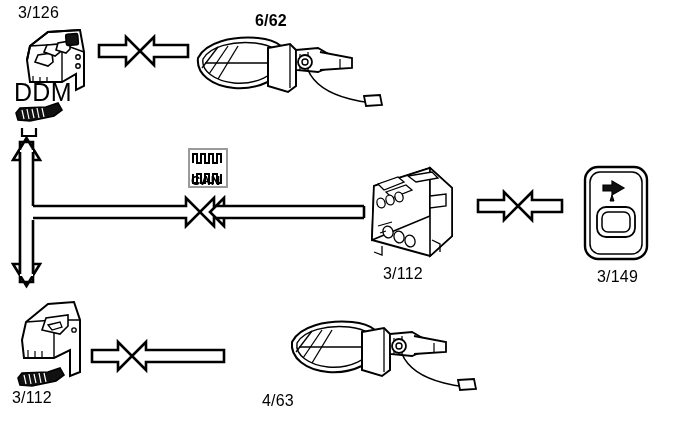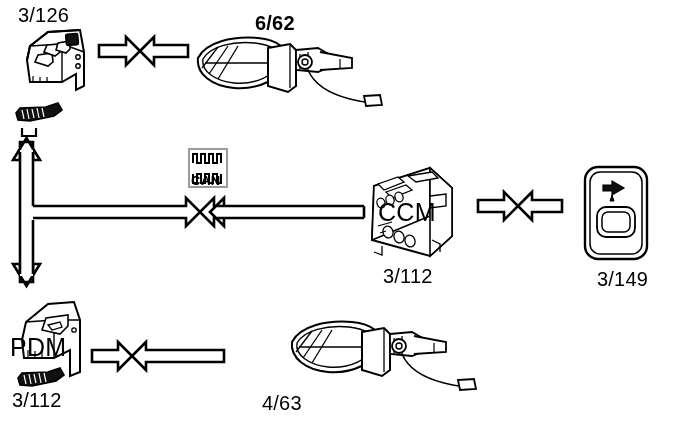--- a/index.html
+++ b/index.html
@@ -26,21 +26,21 @@
     height: 421px;
   }
   .lbl {
     position: absolute;
     color: #000000;
     font-family: "Liberation Sans", sans-serif;
     white-space: nowrap;
     user-select: none;
   }
   .ref-label {
-    font-size: 20px;
+    font-size: 16px;
     letter-spacing: 0.2px;
   }
   .module-label {
     font-size: 25px;
     letter-spacing: 0.3px;
   }
   .can-label {
     font-size: 13px;
     font-weight: bold;
     letter-spacing: 0.5px;
@@ -251,30 +251,29 @@
         <line x1="240" y1="343" x2="240" y2="353" stroke="#000000" stroke-width="1.2"></line>
         <path d="M 272 354 C 266 368, 250 378, 230 383 C 222 385, 218 386, 214 386" fill="none" stroke="#000000" stroke-width="1.6"></path>
         <path d="M 216 380 L 200 379 L 198 389 L 214 390 Z" fill="#ffffff" stroke="#000000" stroke-width="1.8"></path>
       </g>
     </g>
 
   </svg>
 
   <div class="lbl ref-label" style="left:18px; top:4px;">3/126</div>
 
+  <div class="lbl module-label" style="left:14px; top:78px;">DDM</div>
 
   <div class="lbl ref-label" style="left:255px; top:12px;font-weight:bold;">6/62</div>
 
-  <div class="lbl module-label" style="left:378px; top:198px;">CCM</div>
 
   <div class="lbl ref-label" style="left:383px; top:265px;">3/112</div>
 
   <div class="lbl ref-label" style="left:597px; top:268px;">3/149</div>
 
   <div class="lbl can-label" style="left:191px; top:161px;margin-top:12px;">CAN</div>
 
-  <div class="lbl module-label" style="left:10px; top:333px;">PDM</div>
 
   <div class="lbl ref-label" style="left:12px; top:389px;">3/112</div>
 
   <div class="lbl ref-label" style="left:262px; top:392px;">4/63</div>
 
 </div>
 
 </body></html>

